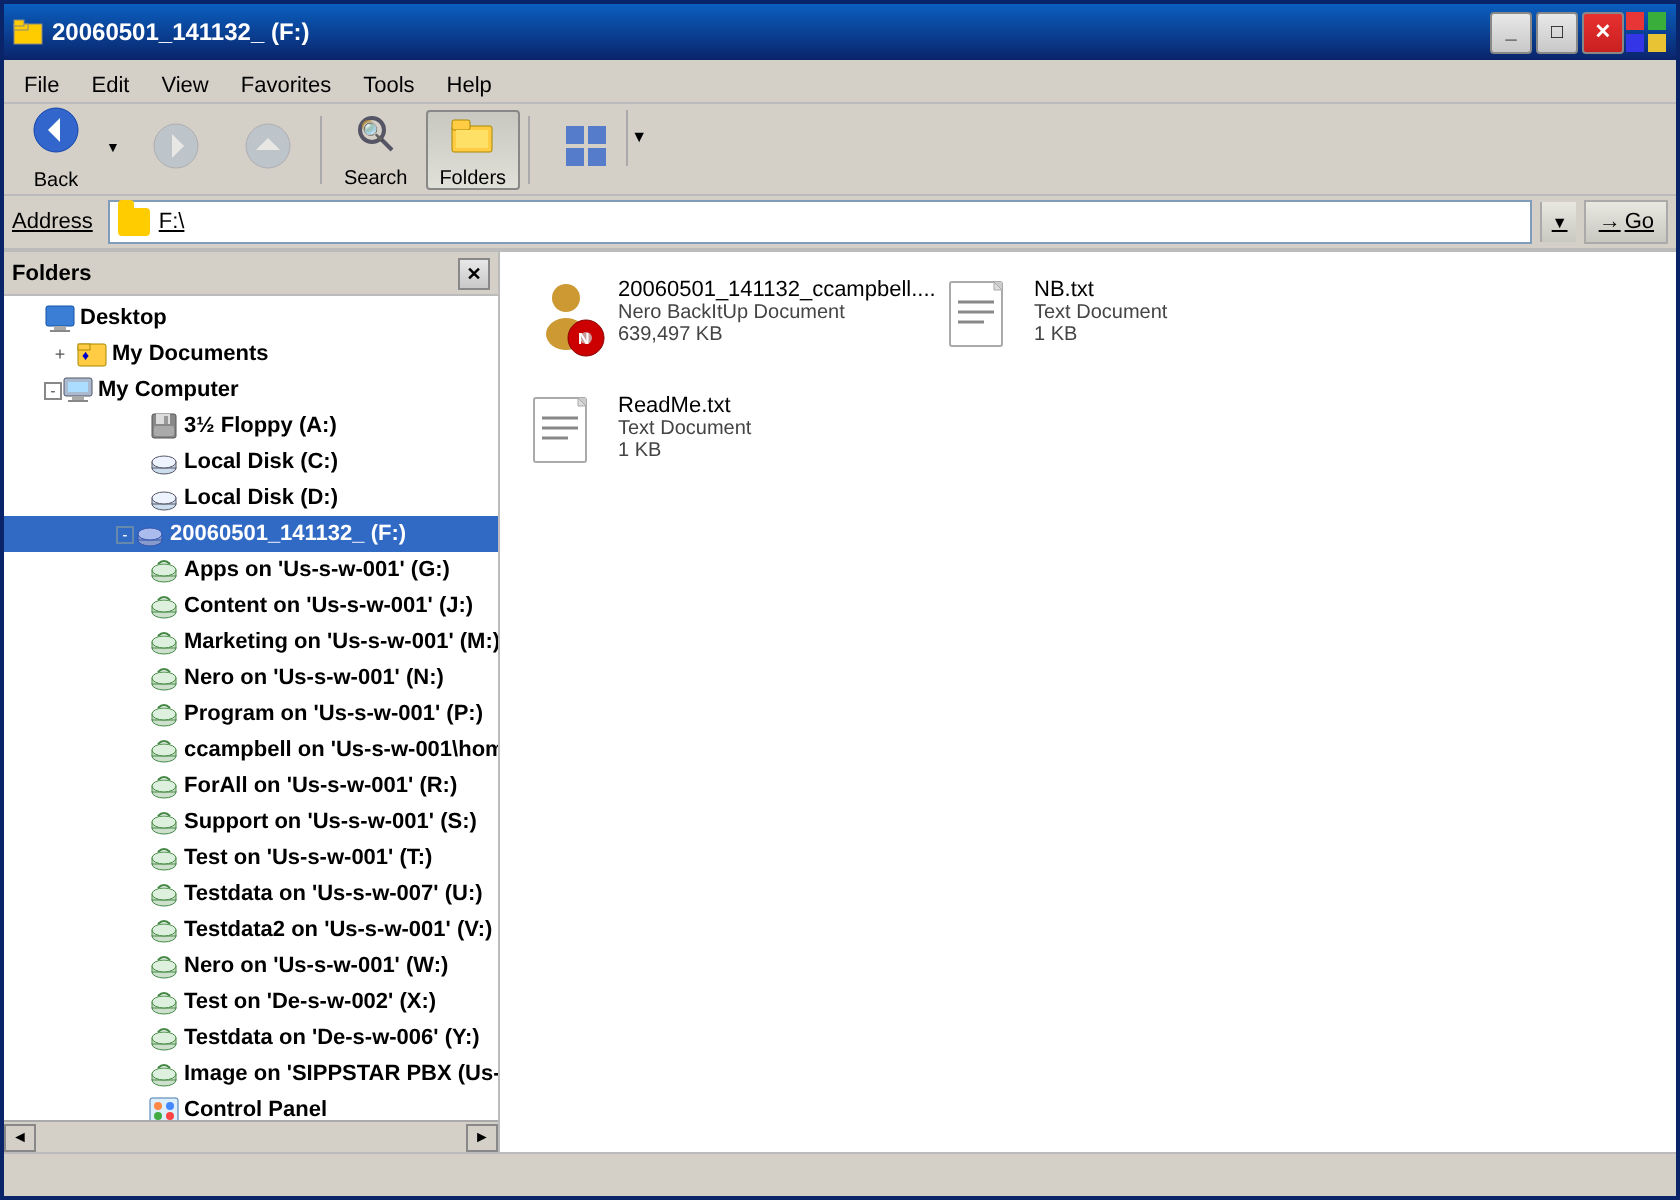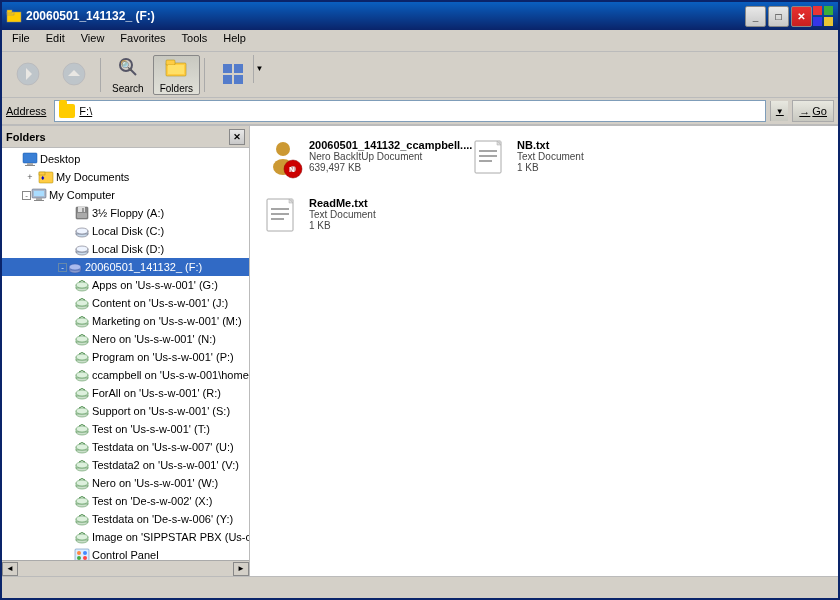--- a/index.html
+++ b/index.html
@@ -59,21 +59,21 @@
       font-weight: bold;
     }
     .title-btn.close {
       background: linear-gradient(to bottom, #e83030, #c82020);
       color: white;
     }
     .menubar {
       background: #d4d0c8;
       height: 22px;
       display: flex;
-      align-items: flex-start;
+      align-items: flex-end;
       padding: 0 2px;
       border-bottom: 1px solid #bbb;
       flex-shrink: 0;
     }
     .menu-item {
       padding: 2px 8px;
       cursor: pointer;
       font-size: 11px;
       color: #000;
     }
@@ -246,20 +246,21 @@
       height: 16px;
       display: flex;
       align-items: center;
       justify-content: center;
       font-size: 13px;
       flex-shrink: 0;
       margin-right: 2px;
     }
     .tree-label {
       font-size: 11px;
+      font-weight: bold;
     }
     .content-area {
       flex: 1;
       background: white;
       overflow: auto;
       padding: 8px;
     }
     .file-grid {
       display: flex;
       flex-wrap: wrap;
@@ -284,21 +285,21 @@
       align-items: center;
       justify-content: center;
     }
     .file-info {
       display: flex;
       flex-direction: column;
       justify-content: center;
     }
     .file-name {
       font-size: 11px;
-      font-weight: bold;
+      font-weight: normal;
       color: #000;
     }
     .file-type {
       font-size: 10px;
       color: #444;
     }
     .file-size {
       font-size: 10px;
       color: #444;
     }
@@ -422,20 +423,32 @@
     <span class="menu-item">File</span>
     <span class="menu-item">Edit</span>
     <span class="menu-item">View</span>
     <span class="menu-item">Favorites</span>
     <span class="menu-item">Tools</span>
     <span class="menu-item">Help</span>
   </div>
 
   <div class="toolbar">
 
+    <div class="back-btn-group">
+      <div class="back-main">
+        <span style="font-size:22px;color:#3366cc;">
+          <svg width="24" height="24" viewBox="0 0 24 24">
+            <circle cx="12" cy="12" r="11" fill="#3366cc" stroke="#1144aa" stroke-width="0.5"></circle>
+            <polygon points="14,6 8,12 14,18" fill="white"></polygon>
+          </svg>
+        </span>
+        <span style="font-size:10px;">Back</span>
+      </div>
+      <div class="back-drop">▼</div>
+    </div>
 
     <div class="toolbar-btn" style="opacity:0.5;">
       <span>
         <svg width="24" height="24" viewBox="0 0 24 24">
           <circle cx="12" cy="12" r="11" fill="#aabbcc" stroke="#889" stroke-width="0.5"></circle>
           <polygon points="10,6 16,12 10,18" fill="white"></polygon>
         </svg>
       </span>
     </div>
 

